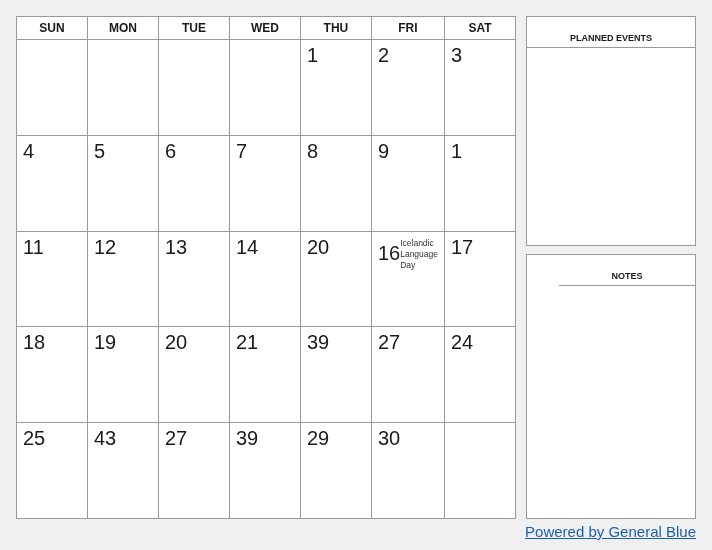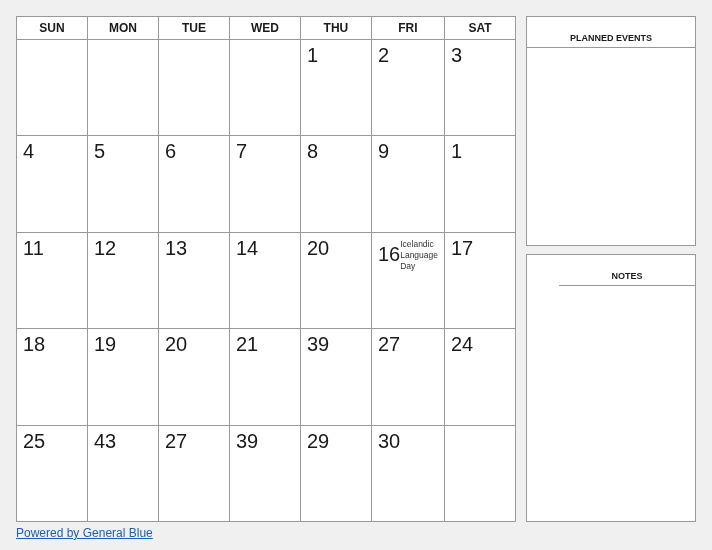--- a/index.html
+++ b/index.html
@@ -112,23 +112,23 @@
       padding: 4px;
     }
     .planned-events-box {
       height: 230px;
     }
     .notes-box {
       flex: 1;
       padding-left: 32px;
     }
     .powered-by {
-      text-align: left;
+      text-align: right;
       margin-top: 4px;
-      font-size: 12px;
+      font-size: 15px;
     }
     .powered-by a {
       color: #1a5fb4;
       text-decoration: underline;
     }
     .empty-cell {
       background: white;
     }
   </style>
 </head>

